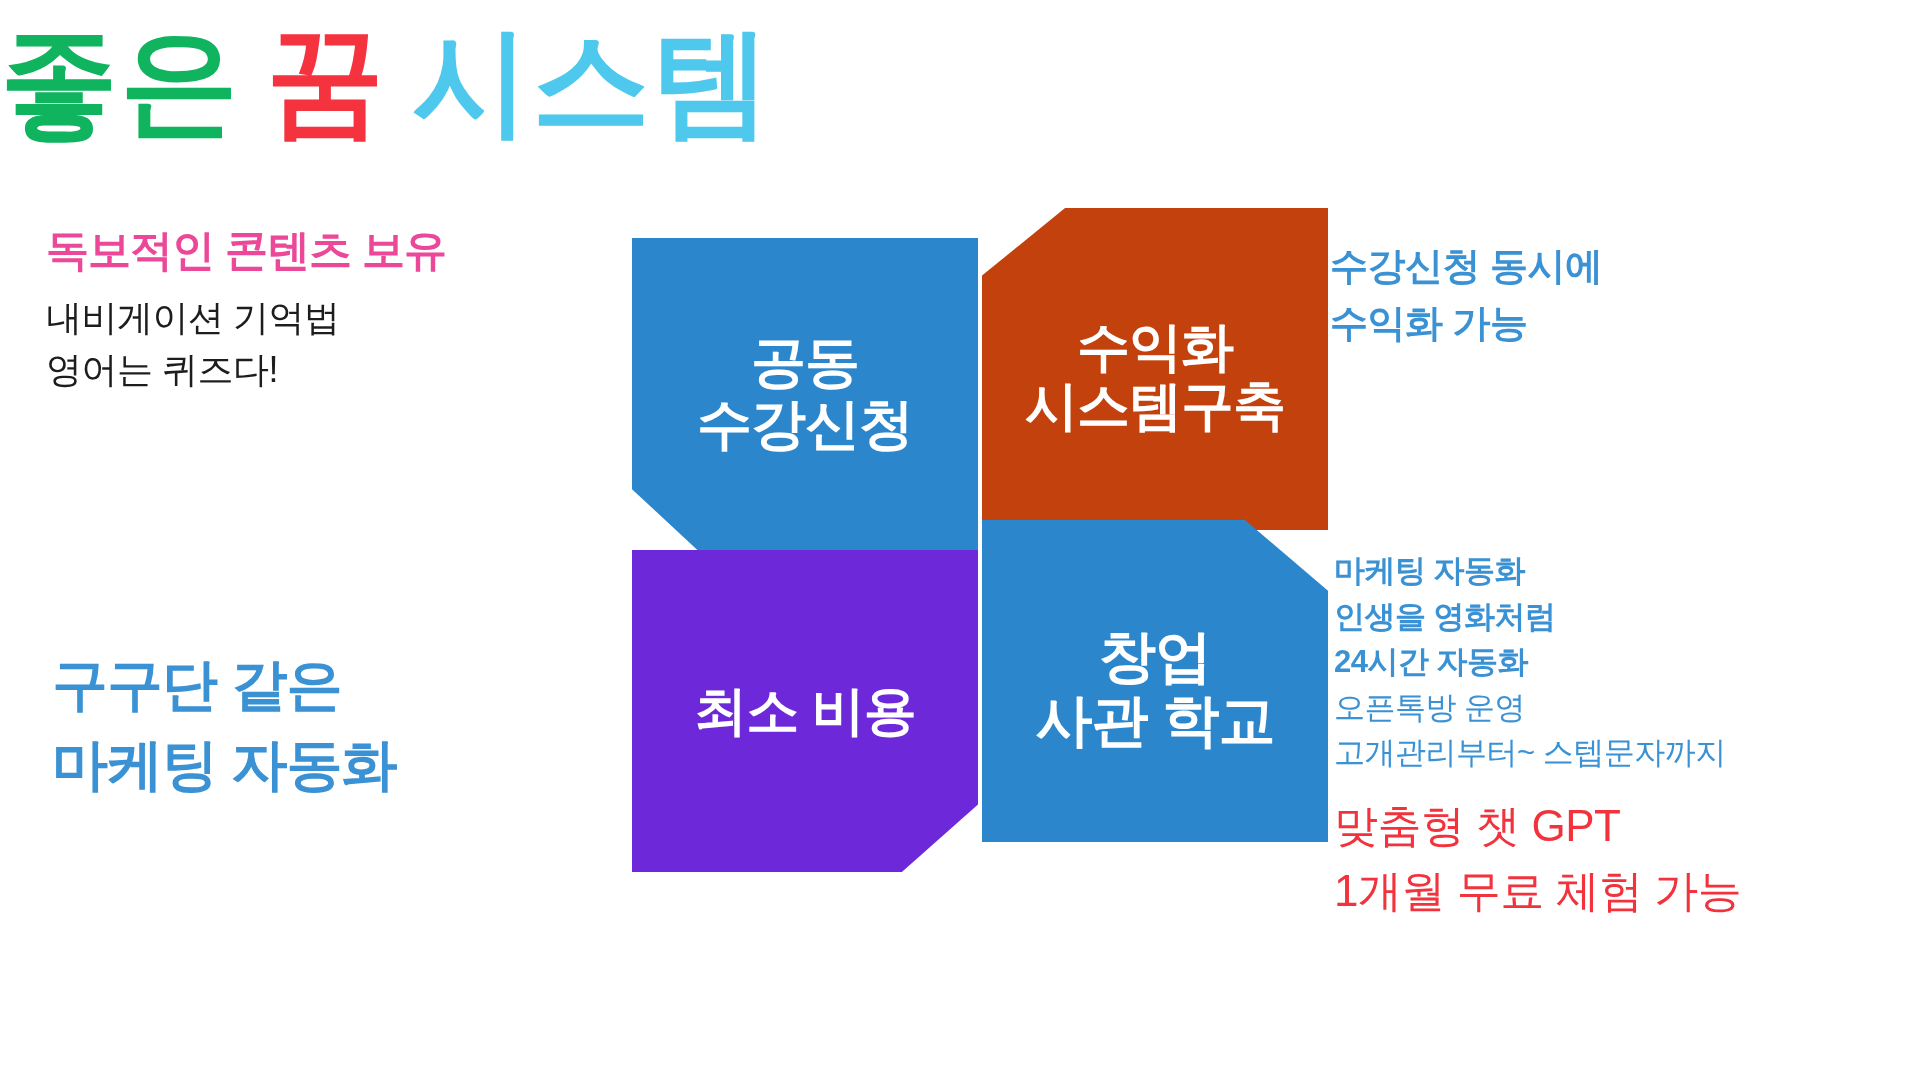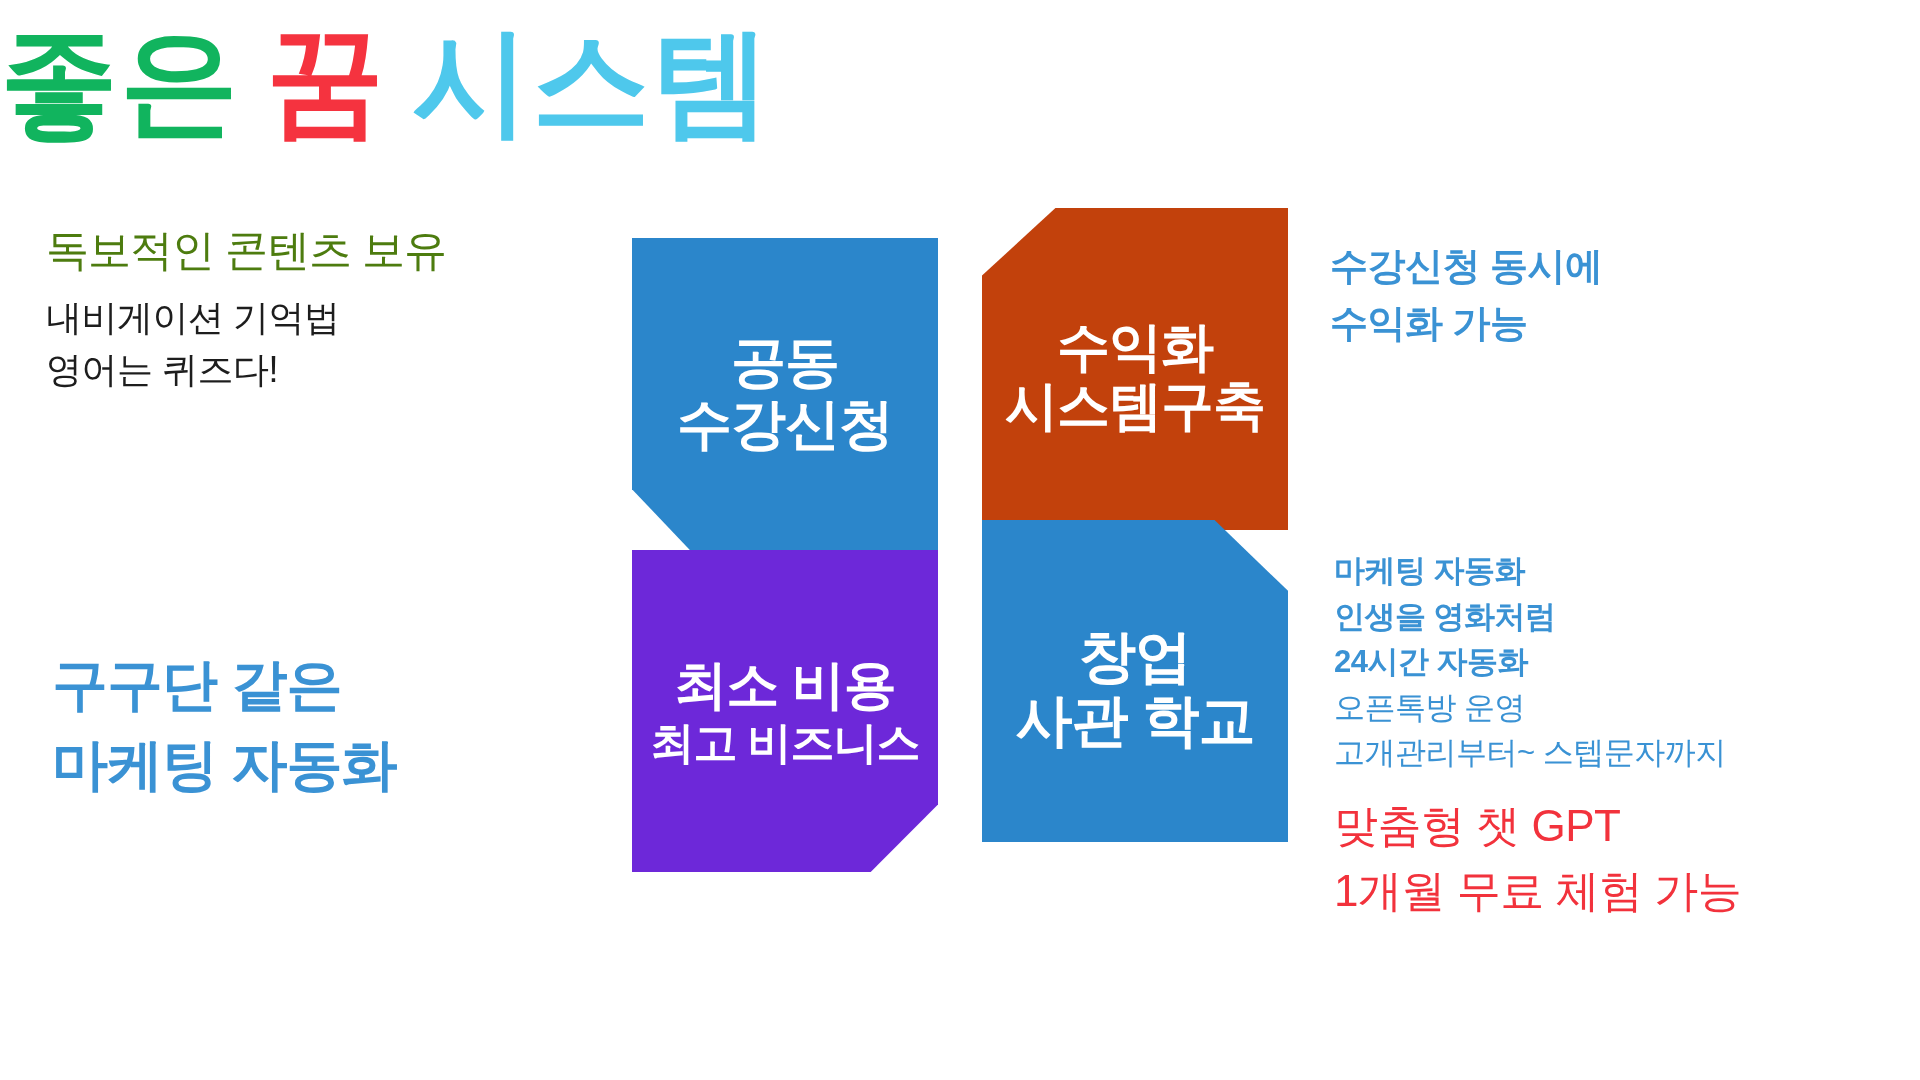--- a/index.html
+++ b/index.html
@@ -37,21 +37,21 @@
   
   .grid {
     position: absolute;
     left: 632px;
     top: 208px;
     width: 680px;
     height: 664px;
   }
   .cell {
     position: absolute;
-    width: 306px;
+    width: 346px;
     height: 322px;
     box-sizing: border-box;
     display: flex;
     flex-direction: column;
     align-items: center;
     justify-content: center;
     color: #ffffff;
     font-weight: bold;
     text-align: center;
     line-height: 1.12;
@@ -97,22 +97,22 @@
   .cell .l2 { display: block; }
   .cell-bl .l1 { font-size: 53px; }
   .cell-bl .l2 { font-size: 44px; margin-top: 4px; }
 
   
   .left-head {
     position: absolute;
     left: 46px;
     top: 222px;
     font-size: 43px;
-    font-weight: normal;
-    color: #4d7c0f;
+    font-weight: bold;
+    color: #ec4899;
     letter-spacing: -1px;
     white-space: nowrap;
   }
   .left-sub {
     position: absolute;
     left: 46px;
     top: 292px;
     font-size: 36px;
     color: #1d1d1d;
     line-height: 1.45;
@@ -193,21 +193,20 @@
     <span class="l2">수강신청</span>
   </div>
 
   <div class="cell cell-tr">
     <span class="l1">수익화</span>
     <span class="l2">시스템구축</span>
   </div>
 
   <div class="cell cell-bl">
     <span class="l1">최소 비용</span>
-    <span class="l2">최고 비즈니스</span>
   </div>
 
   <div class="cell cell-br">
     <span class="l1">창업</span>
     <span class="l2">사관 학교</span>
   </div>
 
 </div>
 
 <div class="right-top">

